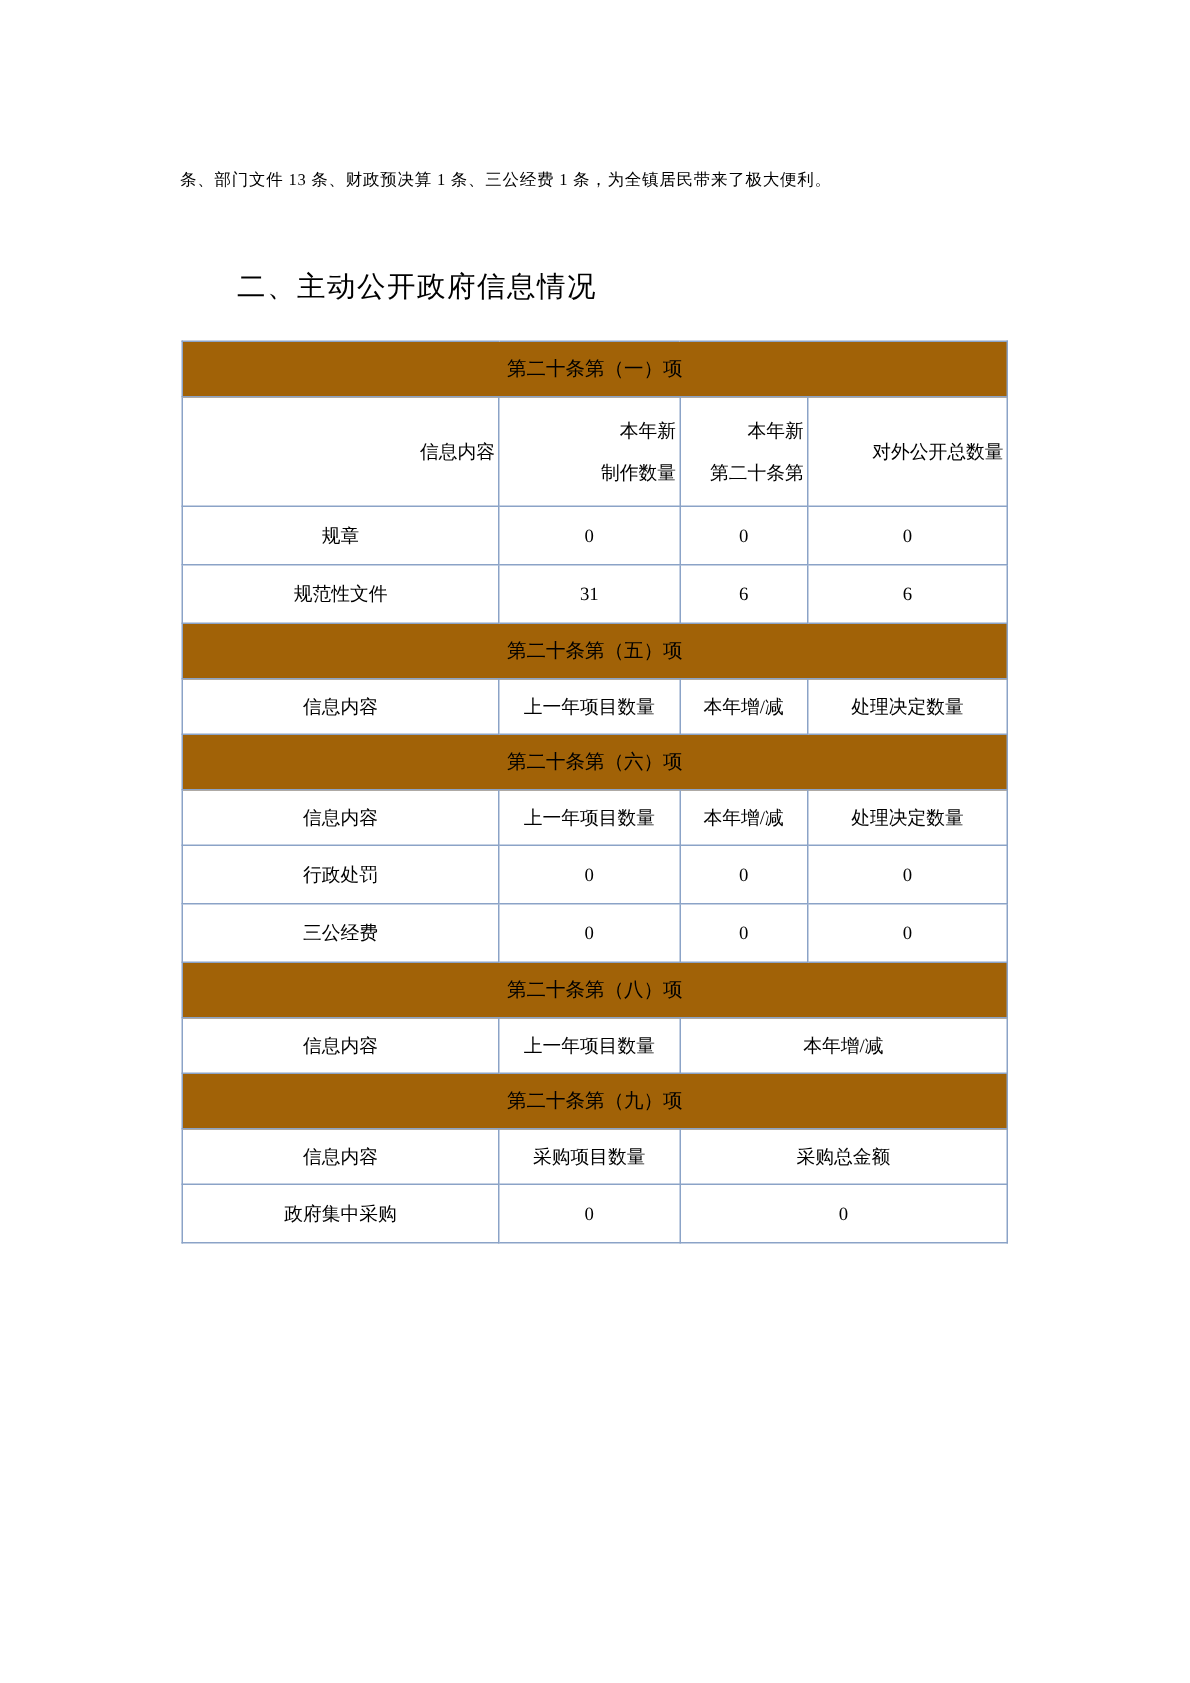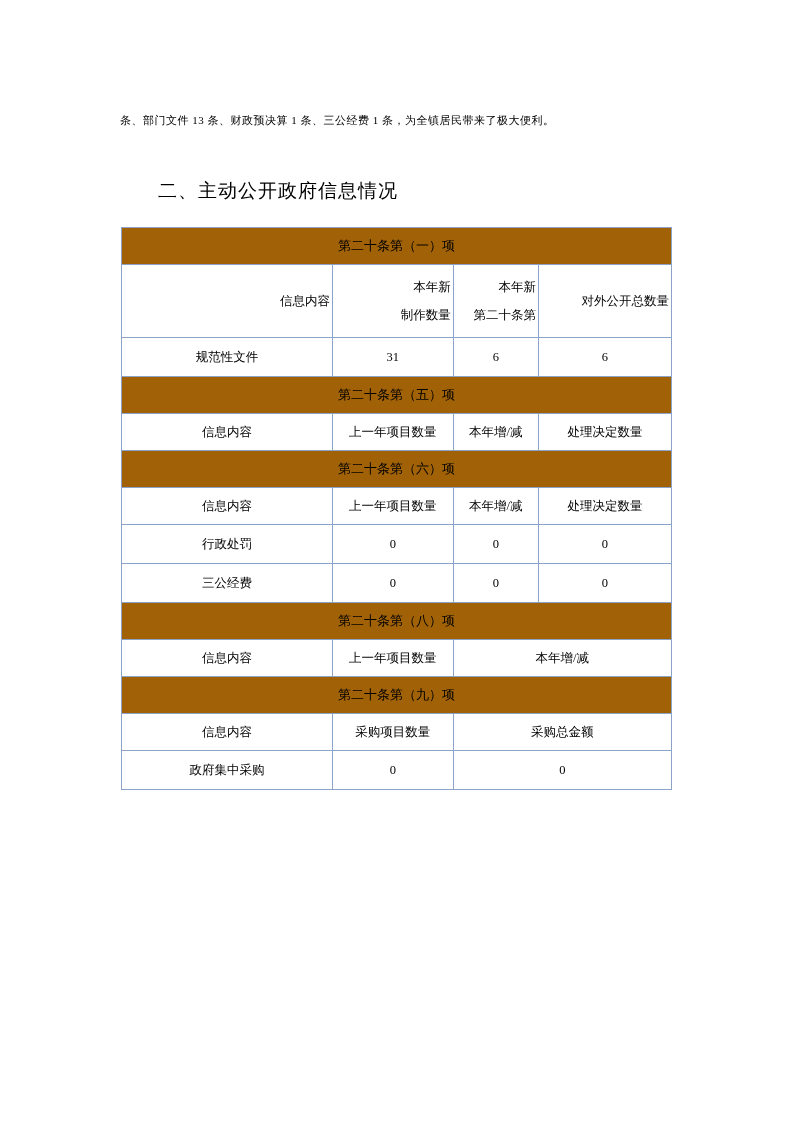--- a/index.html
+++ b/index.html
@@ -121,20 +121,26 @@
             <span class="two-line">本年新</span>
             <span class="two-line">制作数量</span>
           </td>
           <td>
             <span class="two-line">本年新</span>
             <span class="two-line">第二十条第</span>
           </td>
           <td>对外公开总数量</td>
         </tr>
         <tr class="datarow">
+          <td>规章</td>
+          <td>0</td>
+          <td>0</td>
+          <td>0</td>
+        </tr>
+        <tr class="datarow">
           <td>规范性文件</td>
           <td>31</td>
           <td>6</td>
           <td>6</td>
         </tr>
 
         <tr class="grouphdr">
           <td colspan="4">第二十条第（五）项</td>
         </tr>
         <tr class="colhdr">

